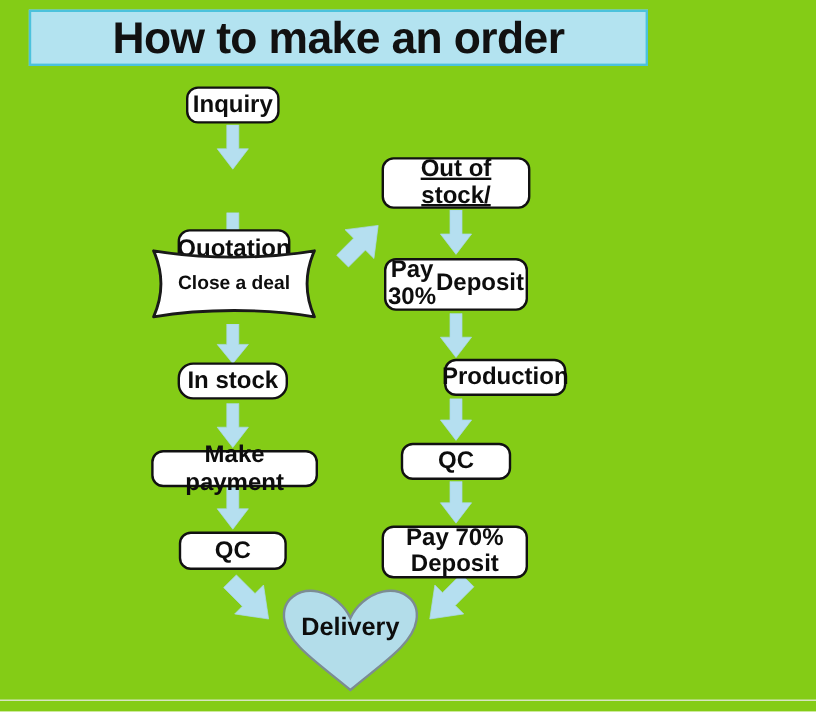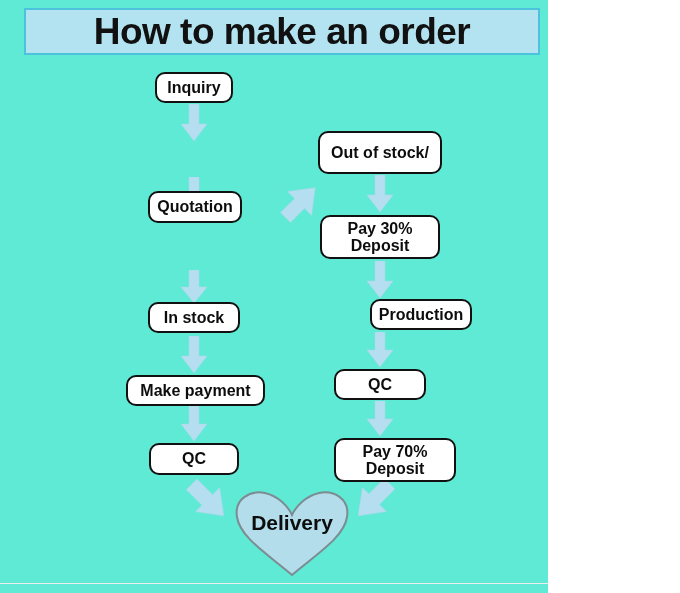--- a/index.html
+++ b/index.html
@@ -5,23 +5,23 @@
   html, body {
     margin: 0;
     padding: 0;
     background: #ffffff;
   }
   body {
     font-family: "Liberation Sans", sans-serif;
   }
   #canvas {
     position: relative;
-    width: 548px;
+    width: 680px;
     height: 593px;
-    background: #5eead4;
+    background: #84cc16;
     overflow: hidden;
   }
 
   
   #title-banner {
     position: absolute;
     left: 24px;
     top: 8px;
     width: 516px;
     height: 47px;
@@ -47,21 +47,21 @@
     box-sizing: border-box;
     background: #ffffff;
     border: 2.5px solid #111111;
     border-radius: 10px;
     display: flex;
     align-items: center;
     justify-content: center;
     text-align: center;
     font-weight: bold;
     color: #0d0d0d;
-    font-size: 16px;
+    font-size: 20px;
     line-height: 1.12;
     padding: 0 6px;
   }
   .node.two-line { line-height: 1.08; }
 
   
   #node-close-deal {
     position: absolute;
     left: 120px;
     top: 205px;
@@ -216,51 +216,61 @@
   </div>
 
   <div class="node" id="node-inquiry" style="left:155px; top:72px; width:78px; height:31px;">
     <span>Inquiry</span>
   </div>
 
   <div class="node" id="node-quotation" style="left:148px; top:143px; width:94px; height:32px;margin-top:48px;">
     <span>Quotation</span>
   </div>
 
-
-  <div class="node" id="node-in-stock" style="left:148px; top:302px; width:92px; height:31px;">
+  <div id="node-close-deal">
+    <svg viewBox="0 0 150 63" preserveAspectRatio="none">
+      <path d="M 8 4
+               C 50 11, 100 11, 142 4
+               C 134 22, 134 41, 142 59
+               C 100 52, 50 52, 8 59
+               C 16 41, 16 22, 8 4 Z" fill="#ffffff" stroke="#1a1a1a" stroke-width="2.4" stroke-linejoin="round"></path>
+    </svg>
+    <div id="node-close-deal-label">Close a deal</div>
+  </div>
+
+  <div class="node" id="node-in-stock" style="left:148px; top:302px; width:92px; height:31px;border-radius:13px;">
     <span>In stock</span>
   </div>
 
   <div class="node" id="node-make-payment" style="left:126px; top:375px; width:139px; height:31px;">
     <span>Make payment</span>
   </div>
 
   <div class="node" id="node-qc-left" style="left:149px; top:443px; width:90px; height:32px;">
     <span>QC</span>
   </div>
 
-  <div class="node two-line" id="node-out-of-stock" style="left:318px; top:131px; width:124px; height:43px; flex-direction:column;">
+  <div class="node two-line" id="node-out-of-stock" style="left:318px; top:131px; width:124px; height:43px; flex-direction:column;text-decoration:underline;">
     <span>Out of stock/</span>
   </div>
 
-  <div class="node two-line" id="node-pay-30" style="left:320px; top:215px; width:120px; height:44px; flex-direction:column;align-items:center;">
+  <div class="node two-line" id="node-pay-30" style="left:320px; top:215px; width:120px; height:44px; flex-direction:row;align-items:center;">
     <span>Pay 30%</span>
     <span>Deposit</span>
   </div>
 
   <div class="node" id="node-production" style="left:329px; top:299px; width:102px; height:31px;margin-left:41px;">
     <span>Production</span>
   </div>
 
   <div class="node" id="node-qc-right" style="left:334px; top:369px; width:92px; height:31px;">
     <span>QC</span>
   </div>
 
-  <div class="node two-line" id="node-pay-70" style="left:318px; top:438px; width:122px; height:44px; flex-direction:column;margin-left:16px;">
+  <div class="node two-line" id="node-pay-70" style="left:318px; top:438px; width:122px; height:44px; flex-direction:column;">
     <span>Pay 70%</span>
     <span>Deposit</span>
   </div>
 
   <div id="node-delivery">
     <svg viewBox="0 0 120 88" preserveAspectRatio="none">
       <path d="M 60 86
                C 34 64, 8 48, 5 28
                C 2 10, 18 1, 33 4
                C 46 7, 56 17, 60 26

